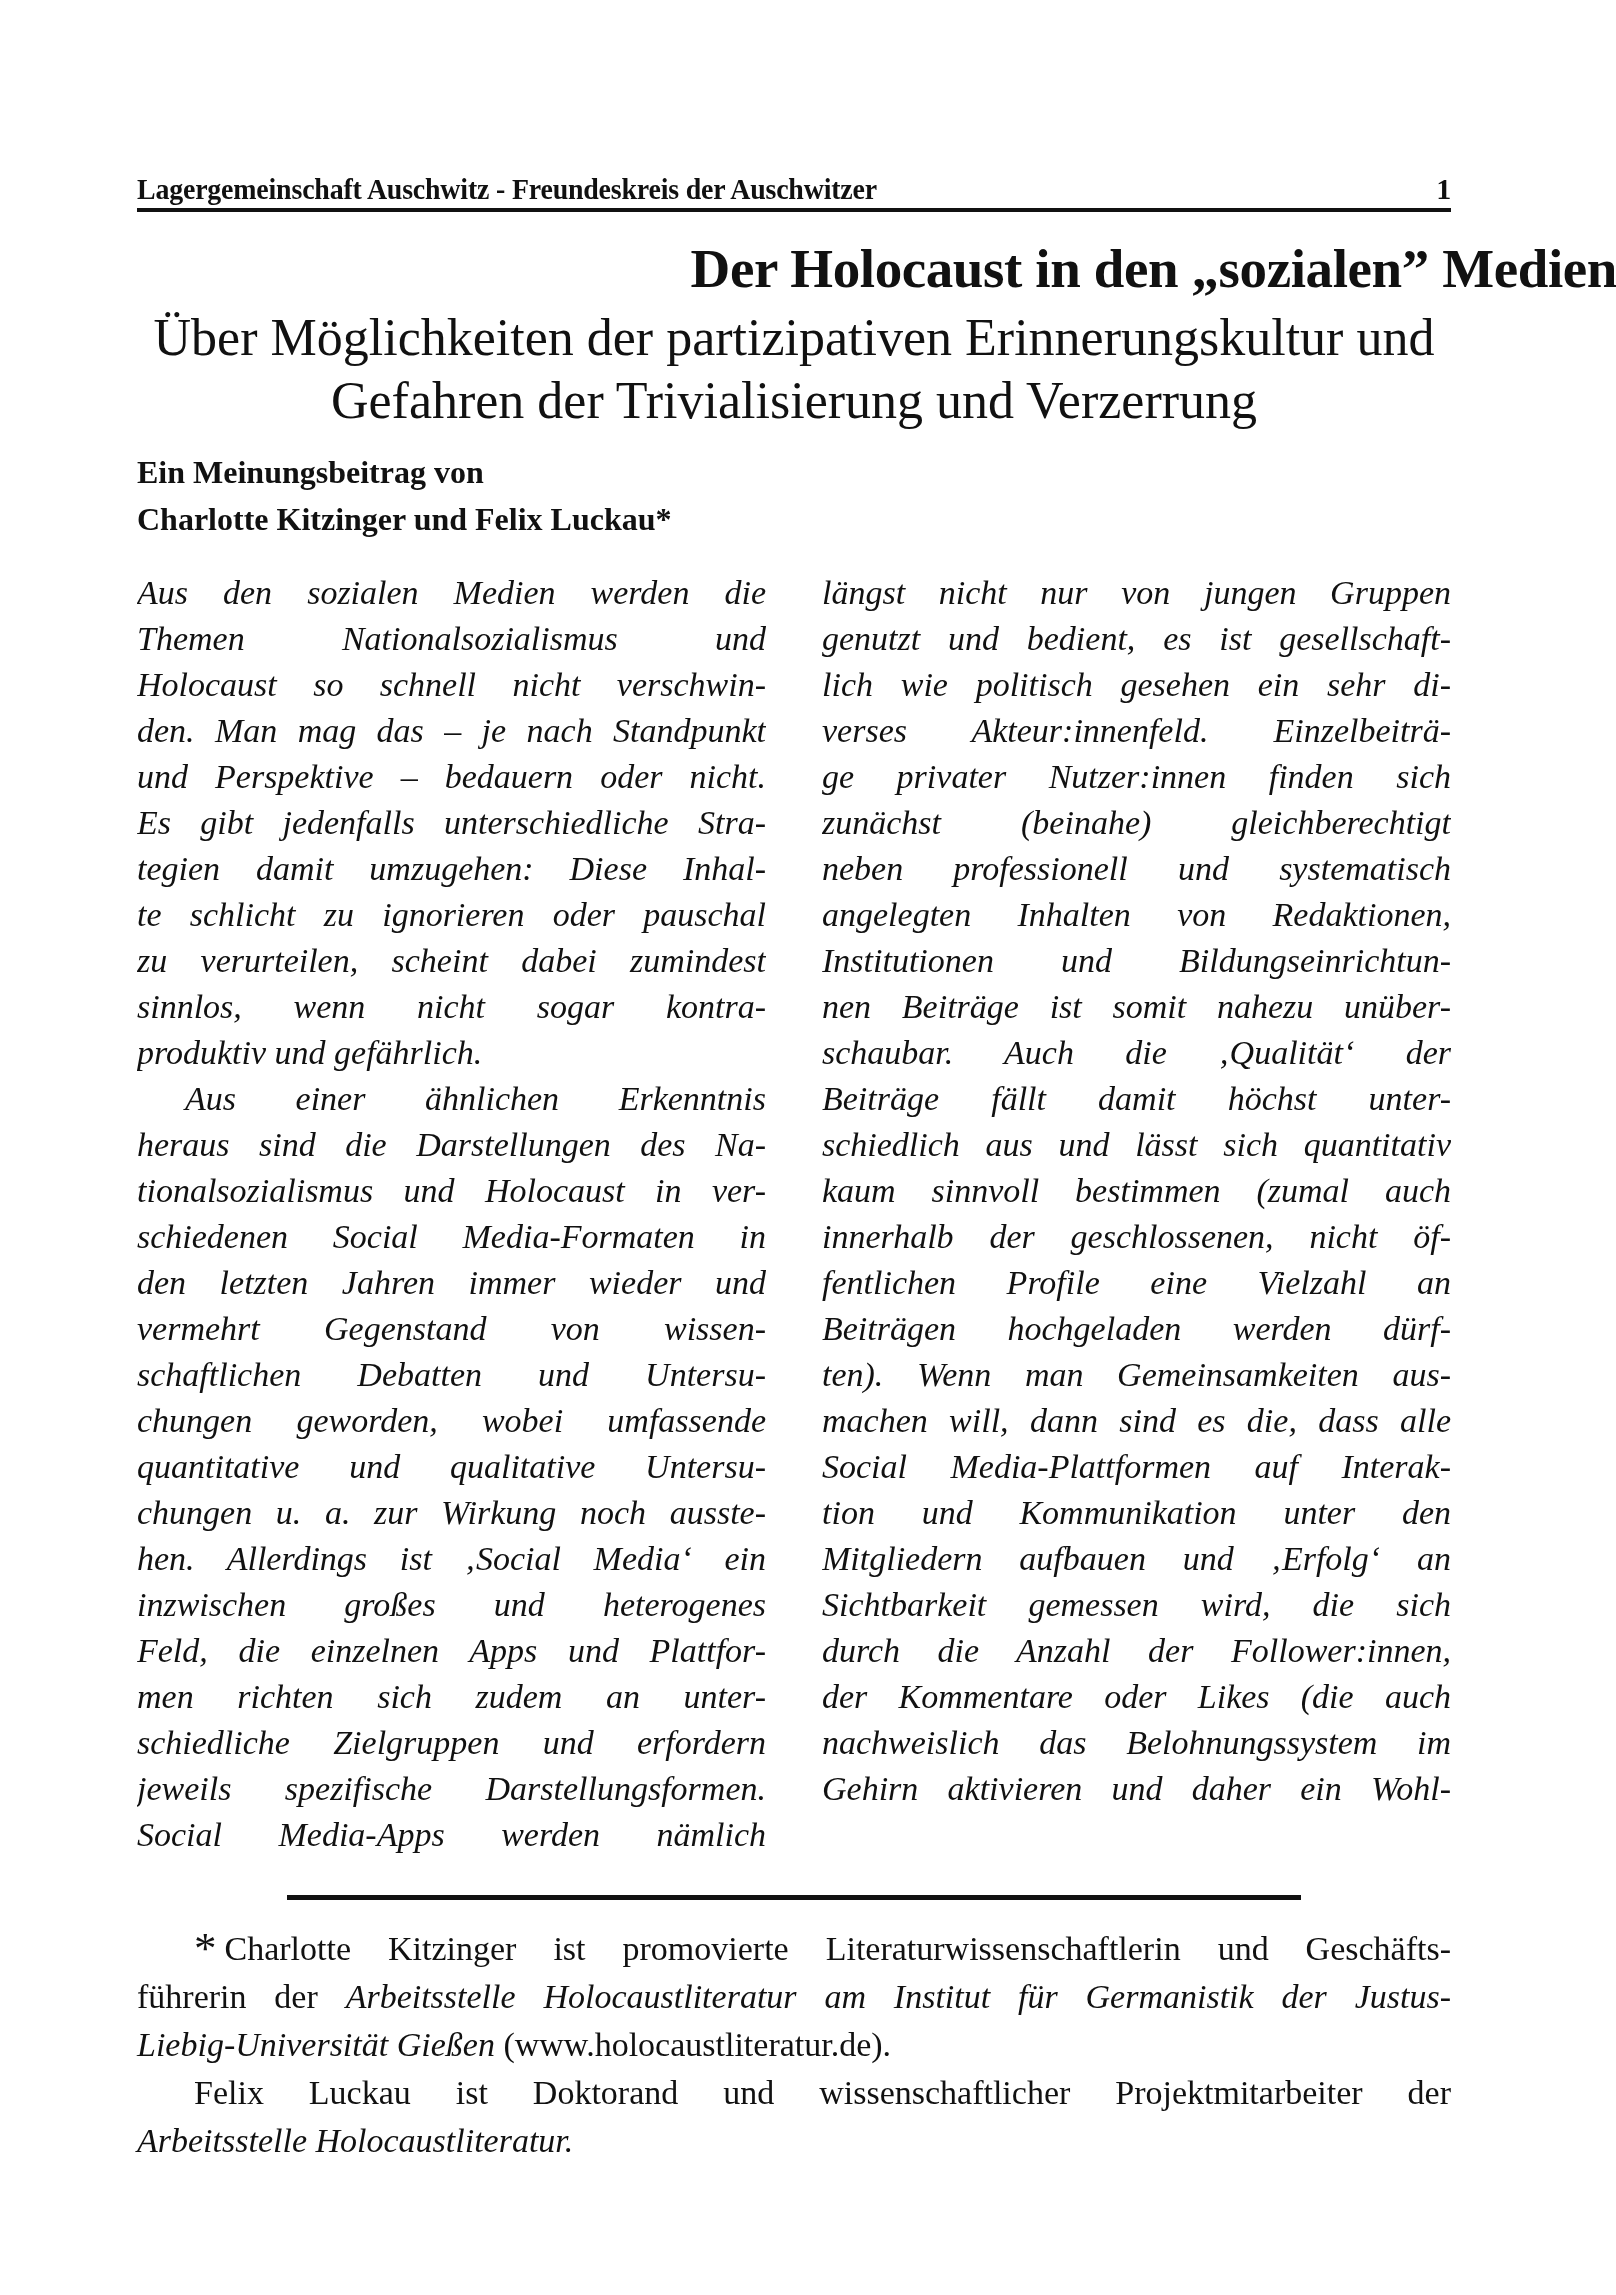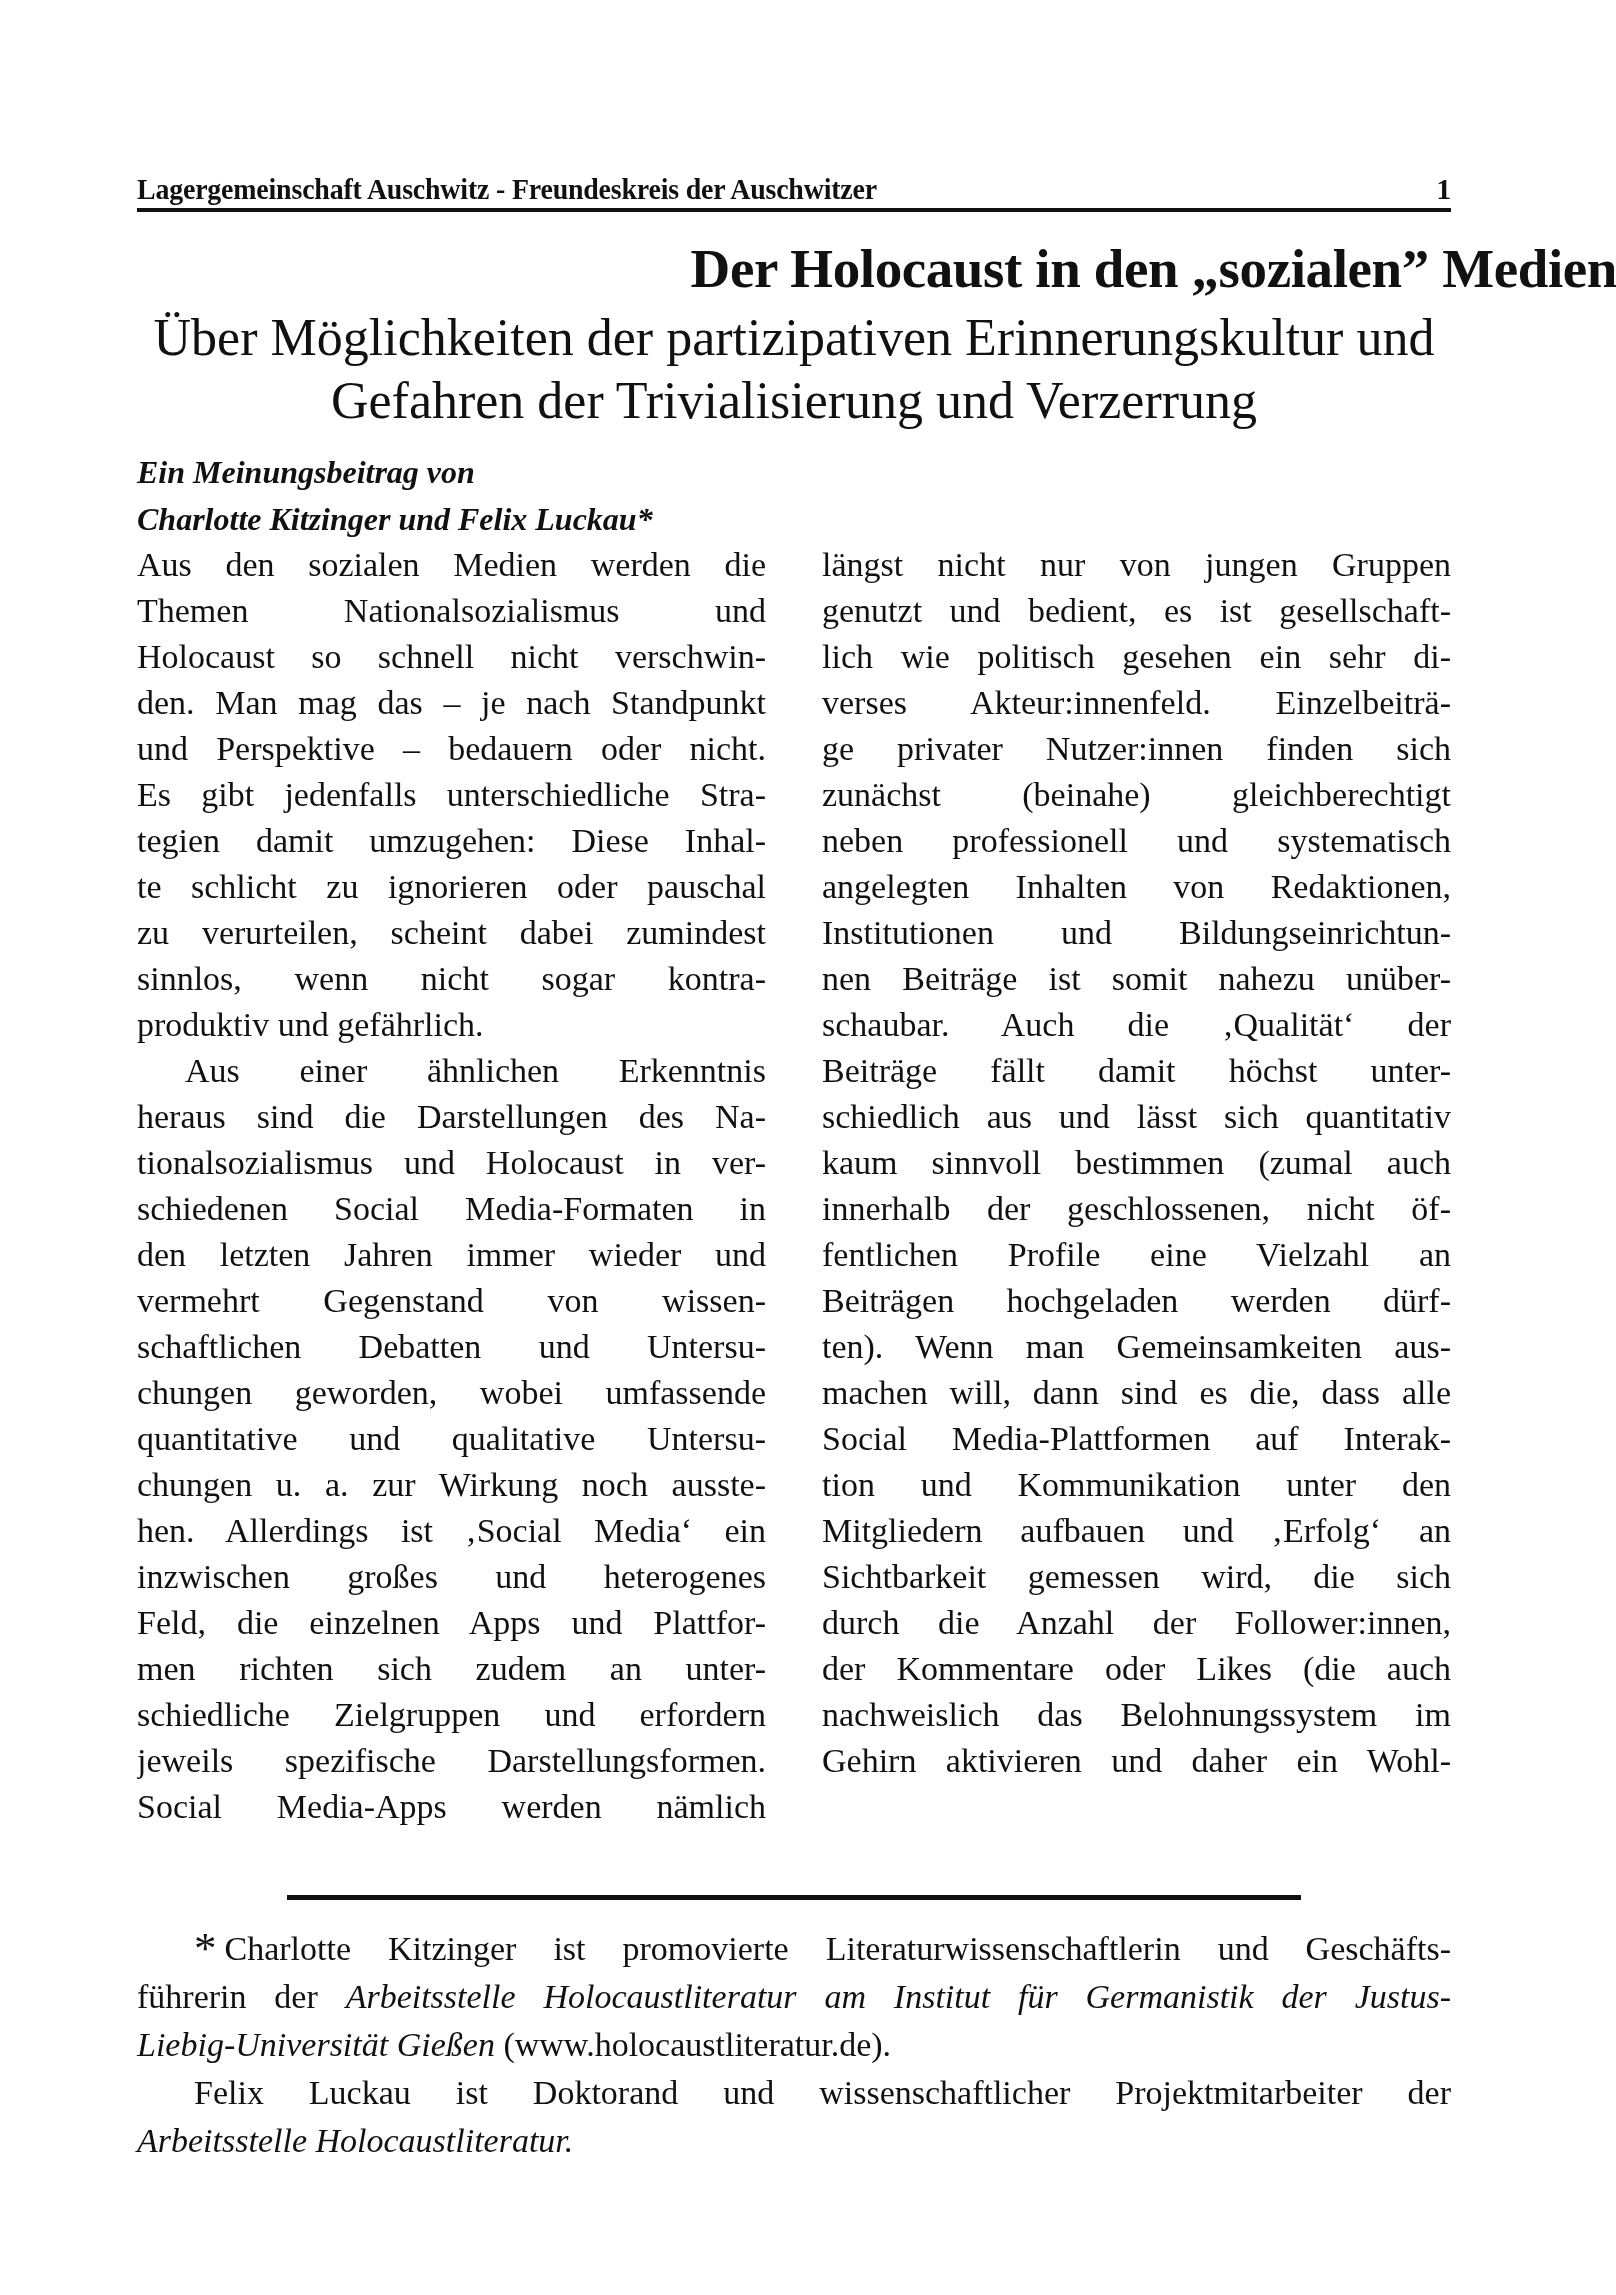--- a/index.html
+++ b/index.html
@@ -20,25 +20,25 @@
     letter-spacing: -0.4px;
   }
   .subtitle {
     position: absolute; left: 137px; width: 1314px; top: 306px;
     text-align: center; font-size: 52px; line-height: 63px;
   }
   .byline {
     position: absolute; left: 137px; top: 449px; width: 970px;
     font-weight: bold; font-size: 32px; line-height: 47px;
   }
-  .byline .line { display: block; white-space: nowrap; font-style: italic; }
+  .byline .line { display: block; white-space: nowrap; }
 
   .columns {
-    position: absolute; left: 137px; top: 542px; width: 1314px; height: 1301px;
-    display: flex; justify-content: space-between;
+    position: absolute; left: 137px; top: 570px; width: 1314px; height: 1301px;
+    display: flex; justify-content: space-between; font-style: italic;
   }
   .col { width: 629px; font-size: 34px; line-height: 46px; text-align: justify; hyphens: manual; }
   .col p { margin: 0; }
   .col .ln { display: block; text-align: justify; text-align-last: justify; white-space: nowrap; overflow: hidden; }
   .col .ln.last { text-align-last: left; }
 
   .footnote-rule {
     position: absolute; left: 287px; top: 1895px; width: 1014px; height: 4.8px; background: #111111;
   }
   .footnotes {

